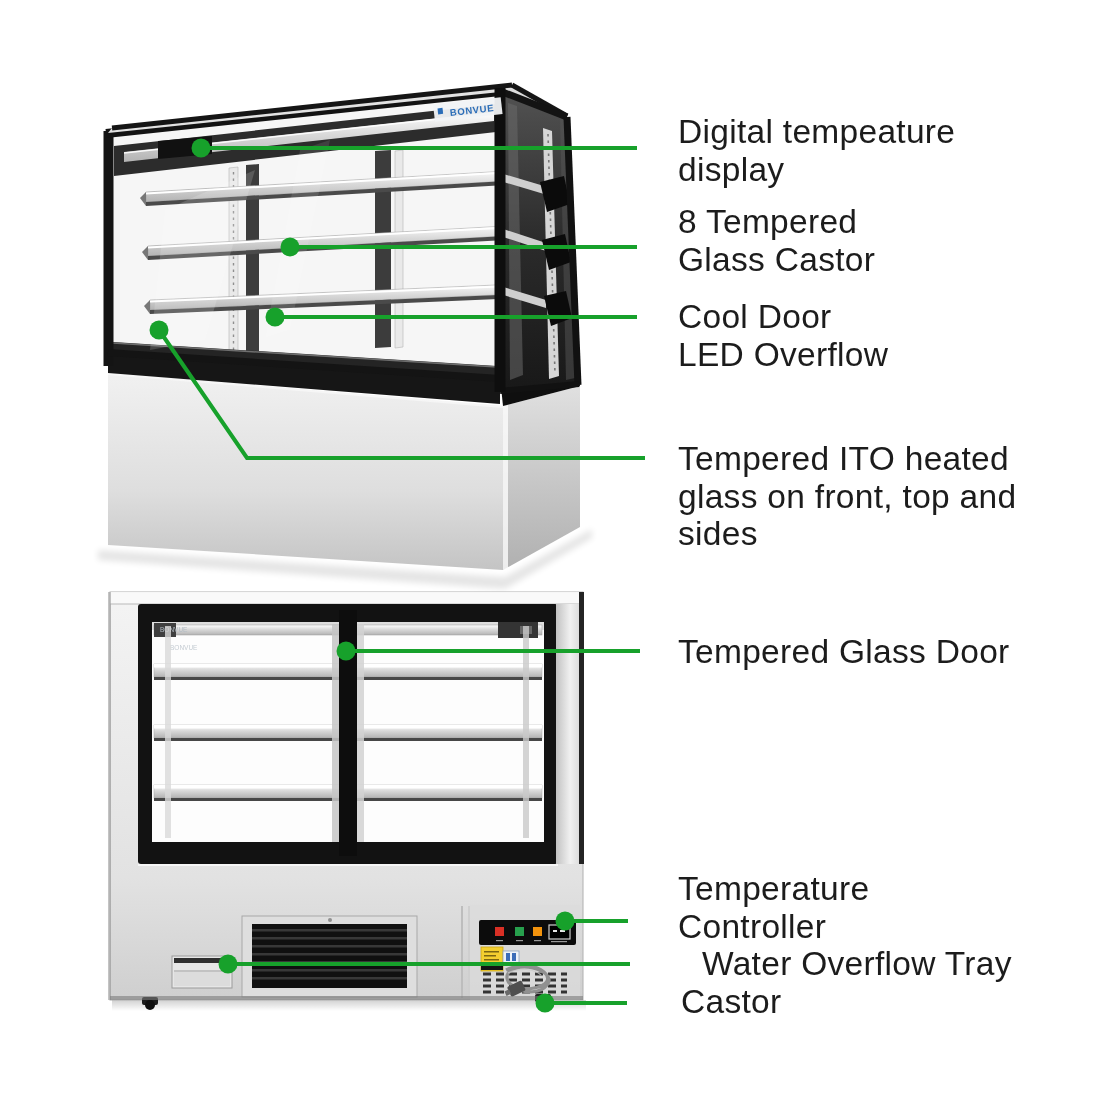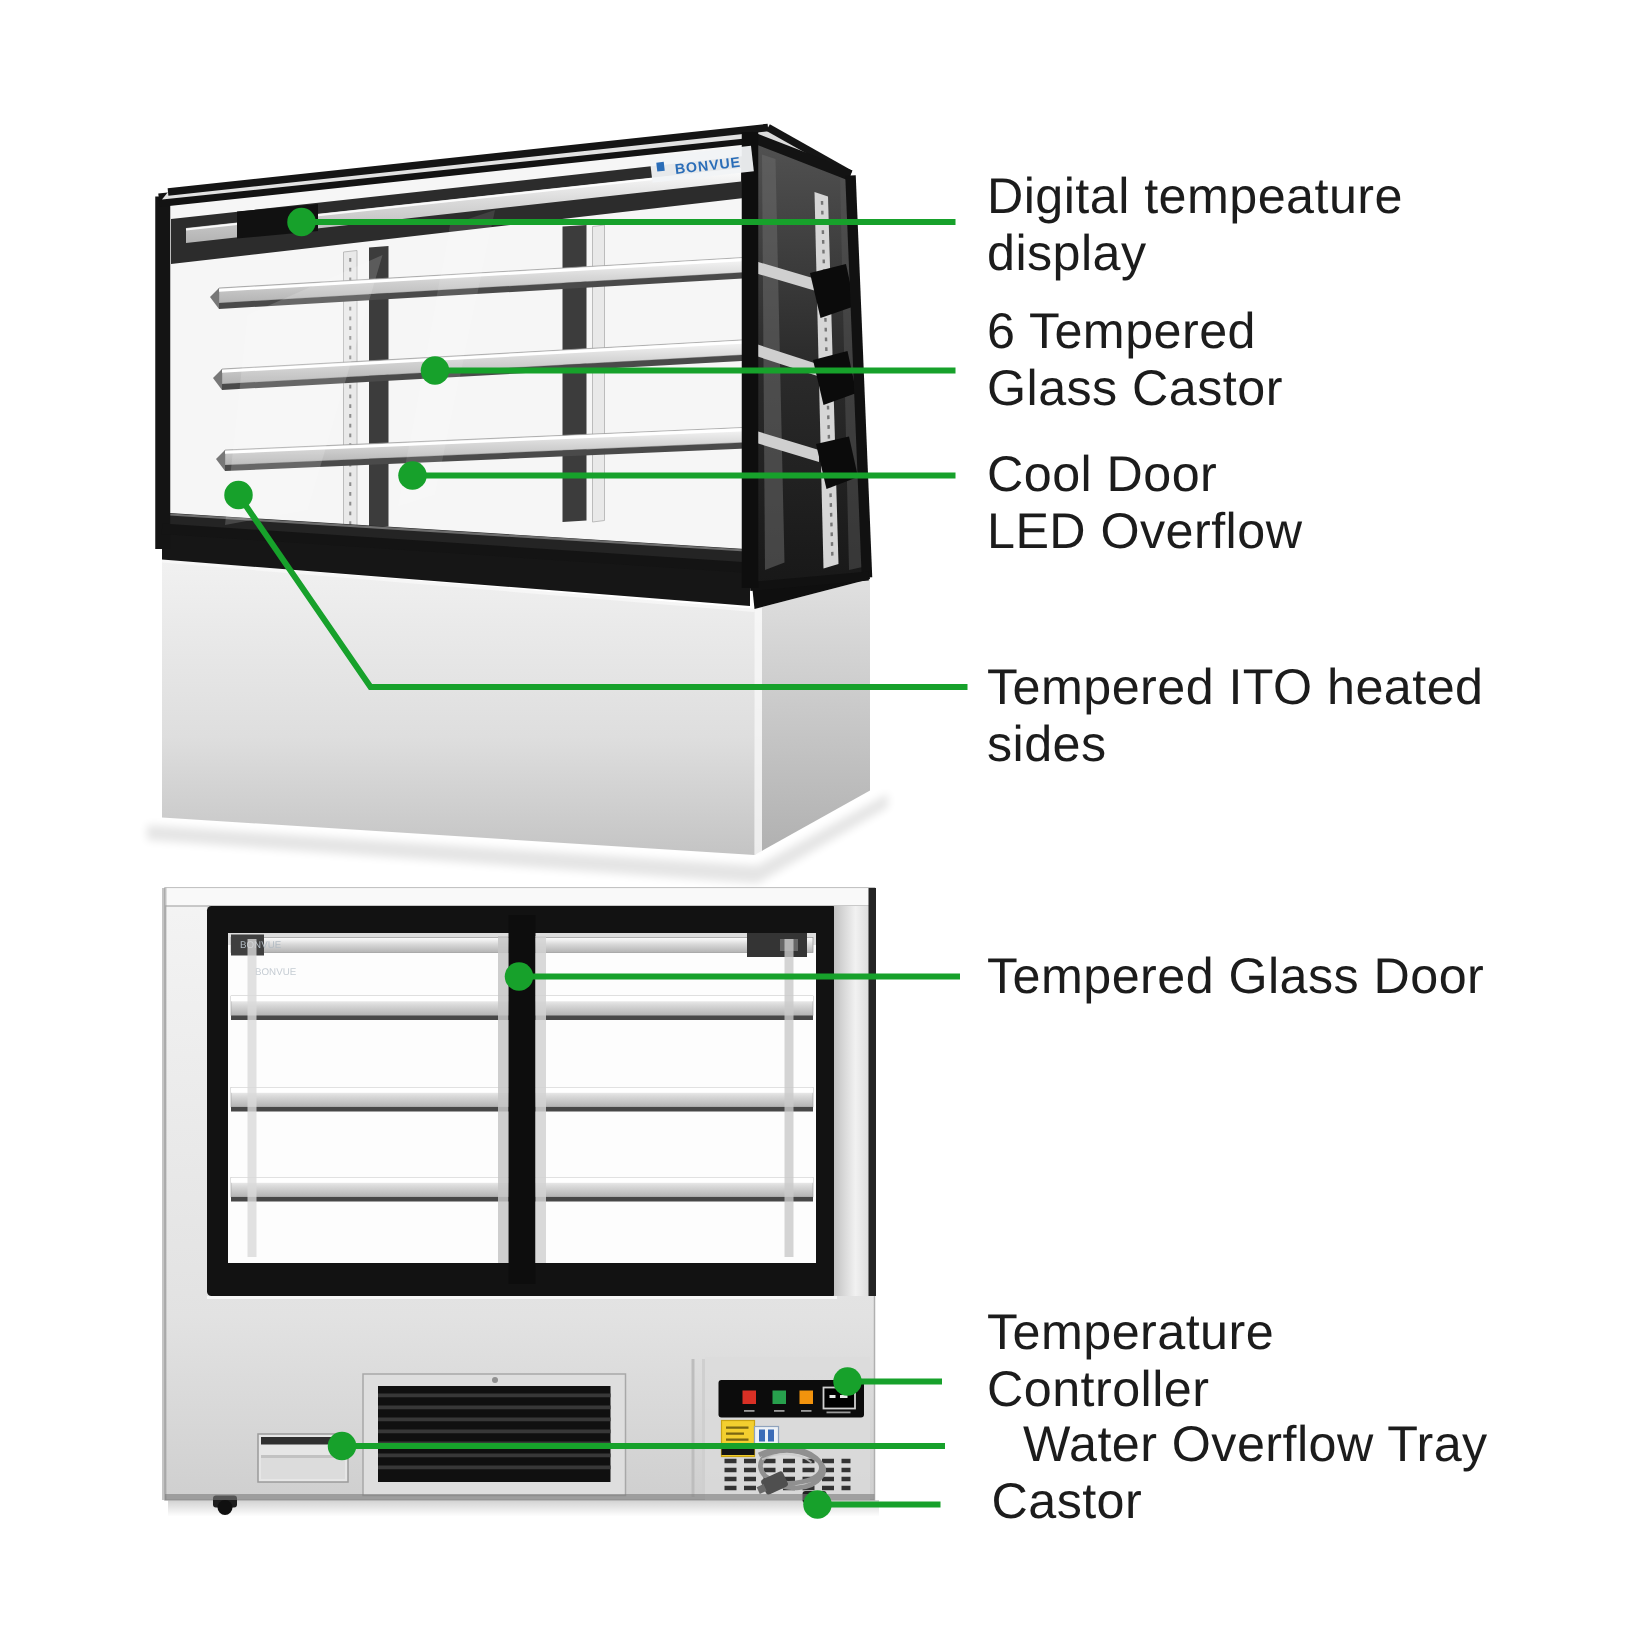--- a/index.html
+++ b/index.html
@@ -1,20 +1,20 @@
 <!DOCTYPE html>
 <html><head>
 <meta charset="utf-8">
 <style>
   html,body{margin:0;padding:0;background:#fff;}
   .stage{position:relative;width:1100px;height:1100px;background:#ffffff;overflow:hidden;
          font-family:"Liberation Sans",sans-serif;}
   .stage svg{position:absolute;left:0;top:0;}
   .label{position:absolute;color:#1c1c1c;font-size:33.5px;line-height:37.6px;
-         letter-spacing:0.3px;font-weight:400;white-space:nowrap;}
+         letter-spacing:0.3px;font-weight:400;white-space:nowrap;margin-left:20px;}
 </style>
 </head>
 <body>
 
 <div class="stage">
 
 <svg width="1100" height="1100" viewBox="0 0 1100 1100">
   <defs>
     <linearGradient id="gShelf" x1="0" y1="0" x2="0" y2="1">
       <stop offset="0" stop-color="#ffffff"></stop>
@@ -304,29 +304,30 @@
           <circle cx="545" cy="1003" r="9.5" stroke="none"></circle>
     </g>
   </g>
 </svg>
 
 <div class="label" style="left:658px;top:113px">
   <div>Digital tempeature</div>
   <div>display</div>
 </div>
 <div class="label" style="left:658px;top:203px">
-  <div>6 Tempered</div>
+  <div>8 Tempered</div>
   <div>Glass Castor</div>
 </div>
 <div class="label" style="left:658px;top:298px">
   <div>Cool Door</div>
   <div>LED Overflow</div>
 </div>
 <div class="label" style="left:658px;top:440px">
   <div>Tempered ITO heated</div>
+  <div>glass on front, top and</div>
   <div>sides</div>
 </div>
 <div class="label" style="left:658px;top:633px">
   <div>Tempered Glass Door</div>
 </div>
 <div class="label" style="left:658px;top:870px">
   <div>Temperature</div>
   <div>Controller</div>
 </div>
 <div class="label" style="left:682px;top:945px">

